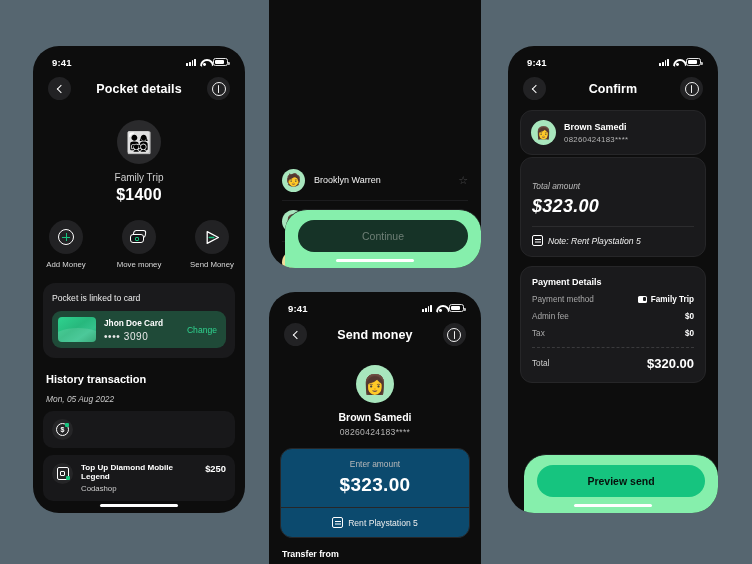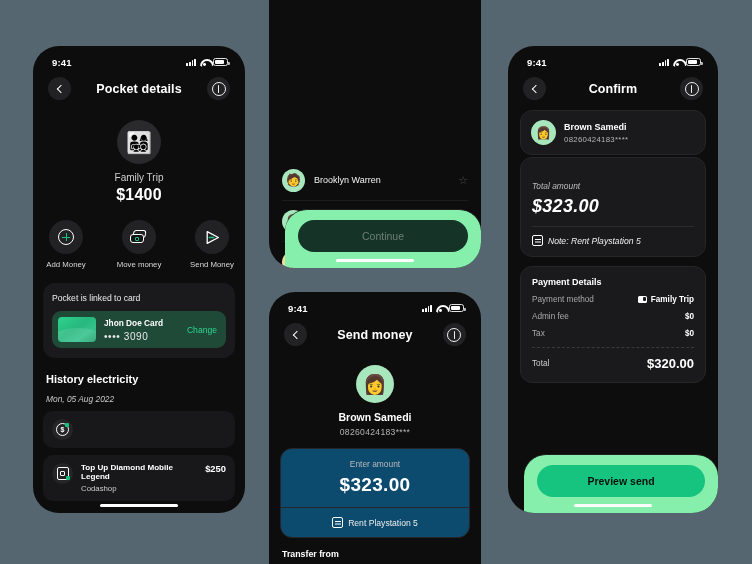--- a/index.html
+++ b/index.html
@@ -308,21 +308,21 @@
       <div class="card-row">
         <div class="card-thumb"></div>
         <div class="card-meta">
           <div class="cn">Jhon Doe Card</div>
           <div class="cd">•••• 3090</div>
         </div>
         <div class="card-change">Change</div>
       </div>
     </div>
 
-    <div class="hist-h">History electricity</div>
+    <div class="hist-h">History transaction</div>
     <div class="hist-d">Mon, 05 Aug 2022</div>
 
     <div class="tx">
       <div class="bub">
           <span class="ic-coin">$</span>
         </div>
     </div>
 
     <div class="tx">
       <div class="bub">

